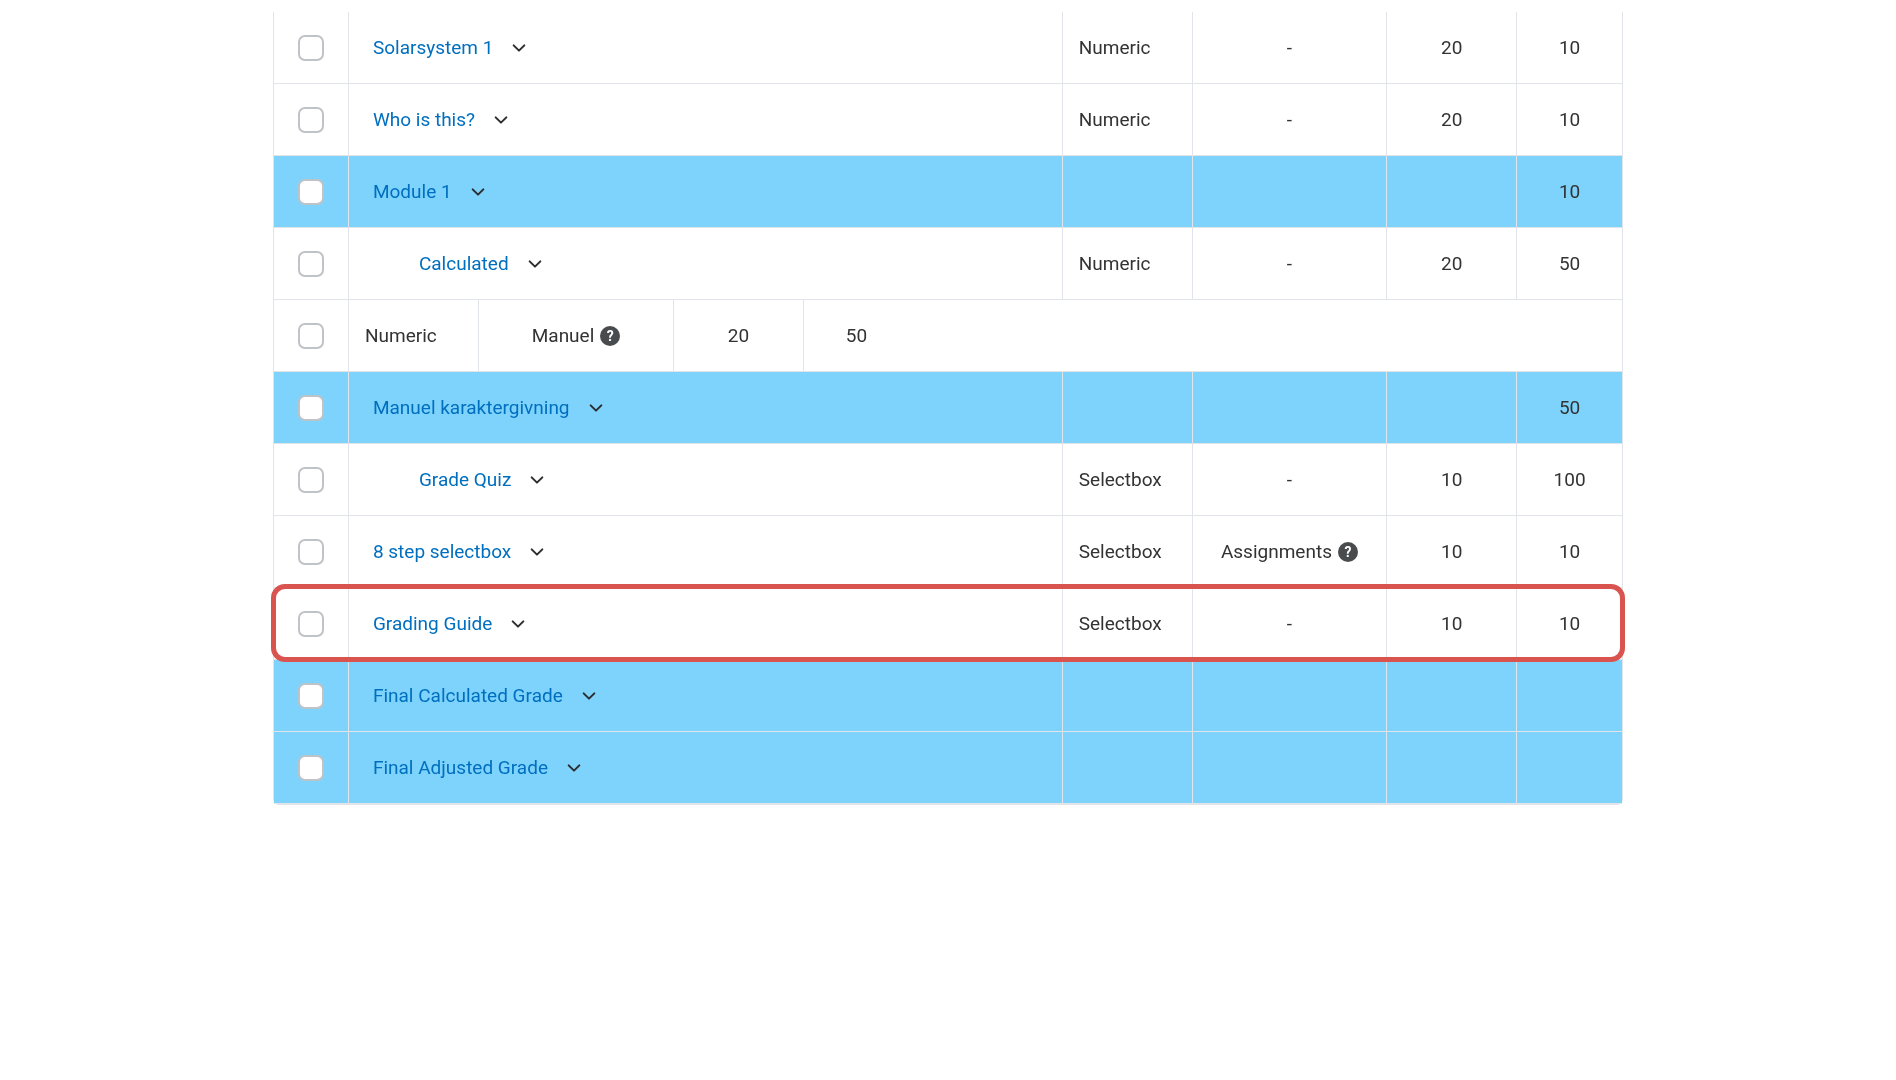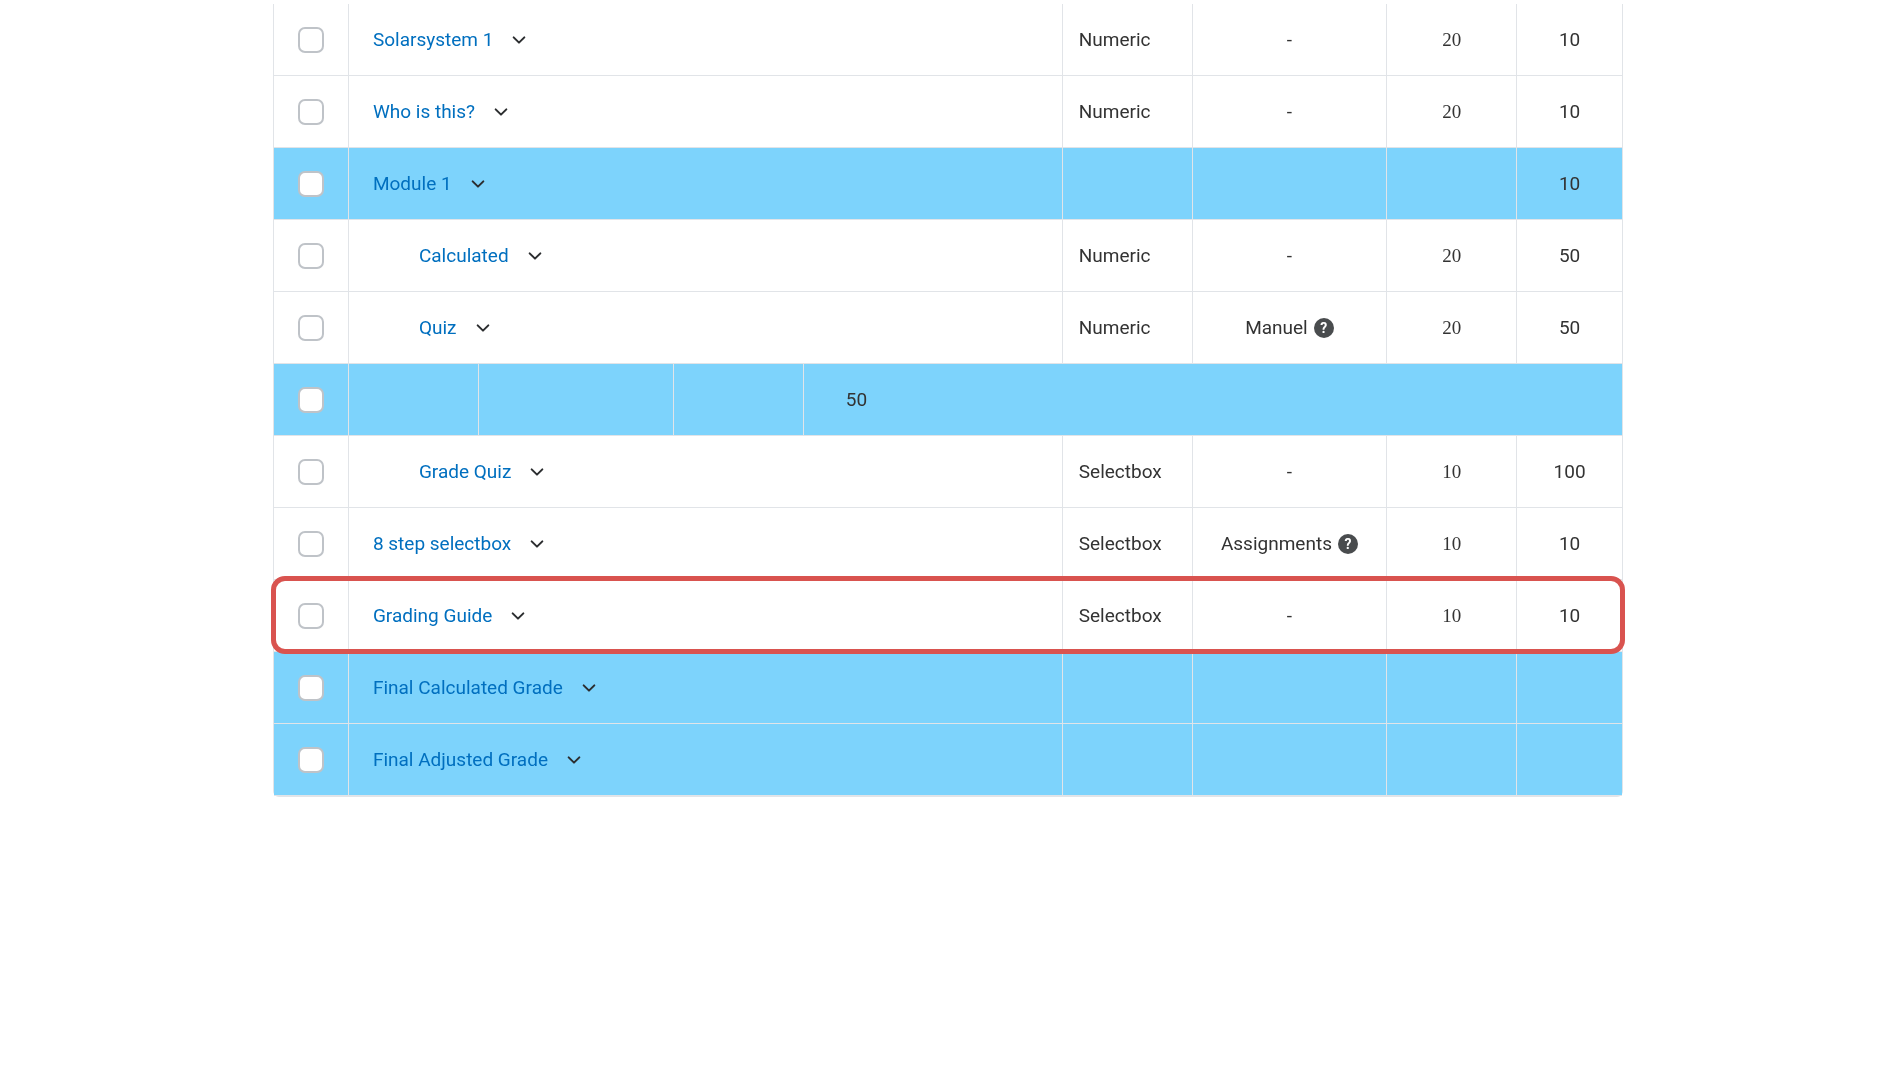--- a/index.html
+++ b/index.html
@@ -4,21 +4,21 @@
 <style>
   * { box-sizing: border-box; margin: 0; padding: 0; }
   body {
     font-family: -apple-system, BlinkMacSystemFont, "Segoe UI", Roboto, Helvetica, Arial, sans-serif;
     background: #fff;
     color: #333;
     font-size: 19px;
   }
   .table-wrap {
     width: 1350px;
-    margin: 4px auto;
+    margin: 12px auto;
     border: 1px solid #e1e4e8;
     border-top: none;
     border-radius: 0 0 6px 6px;
     overflow: visible;
     position: relative;
   }
   .row {
     display: flex;
     align-items: stretch;
     border-bottom: 1px solid #e1e4e8;
@@ -31,21 +31,21 @@
     align-items: center;
     border-right: 1px solid #e1e4e8;
     padding: 0 16px;
   }
   .cell:last-child { border-right: none; }
   .col-check { width: 75px; justify-content: center; }
   .col-name  { width: 715px; padding-left: 24px; }
   .col-name.indent-1 { padding-left: 70px; }
   .col-type  { width: 130px; color: #333; }
   .col-assoc { width: 195px; justify-content: center; color: #333; }
-  .col-num1  { width: 130px; justify-content: center; color: #333; font-family: Liberation Serif, serif; }
+  .col-num1  { width: 130px; justify-content: center; color: #333; }
   .col-num2  { width: 105px; justify-content: center; color: #333; }
 
   .checkbox {
     width: 26px; height: 26px;
     border: 2px solid #bfc3c8;
     border-radius: 7px;
     background: #fff;
     cursor: pointer;
   }
   .link {
@@ -187,46 +187,46 @@
         <span>20</span>
       </div>
       <div class="cell col-num2">
         <span>50</span>
       </div>
     </div>
     <div class="row">
       <div class="cell col-check">
         <div class="checkbox"></div>
       </div>
-      <div class="cell col-name indent-1">
-        <a class="link">Quiz</a>
-        <span class="chevron">
-          <svg viewBox="0 0 24 24">
-            <path d="M4 8 L12 16 L20 8" fill="none" stroke="#2b2d2f" stroke-width="3" stroke-linecap="round" stroke-linejoin="round"></path>
-          </svg>
-        </span>
-      </div>
       <div class="cell col-type">
         <span>Numeric</span>
       </div>
       <div class="cell col-assoc">
         <span>Manuel</span>
         <span class="help-icon">?</span>
       </div>
       <div class="cell col-num1">
         <span>20</span>
       </div>
       <div class="cell col-num2">
         <span>50</span>
       </div>
     </div>
     <div class="row shaded">
       <div class="cell col-check">
         <div class="checkbox"></div>
       </div>
+      <div class="cell col-name">
+        <a class="link">Manuel karaktergivning</a>
+        <span class="chevron">
+          <svg viewBox="0 0 24 24">
+            <path d="M4 8 L12 16 L20 8" fill="none" stroke="#2b2d2f" stroke-width="3" stroke-linecap="round" stroke-linejoin="round"></path>
+          </svg>
+        </span>
+      </div>
       <div class="cell col-type">
         <span></span>
       </div>
       <div class="cell col-assoc">
         <span></span>
       </div>
       <div class="cell col-num1">
         <span></span>
       </div>
       <div class="cell col-num2">

